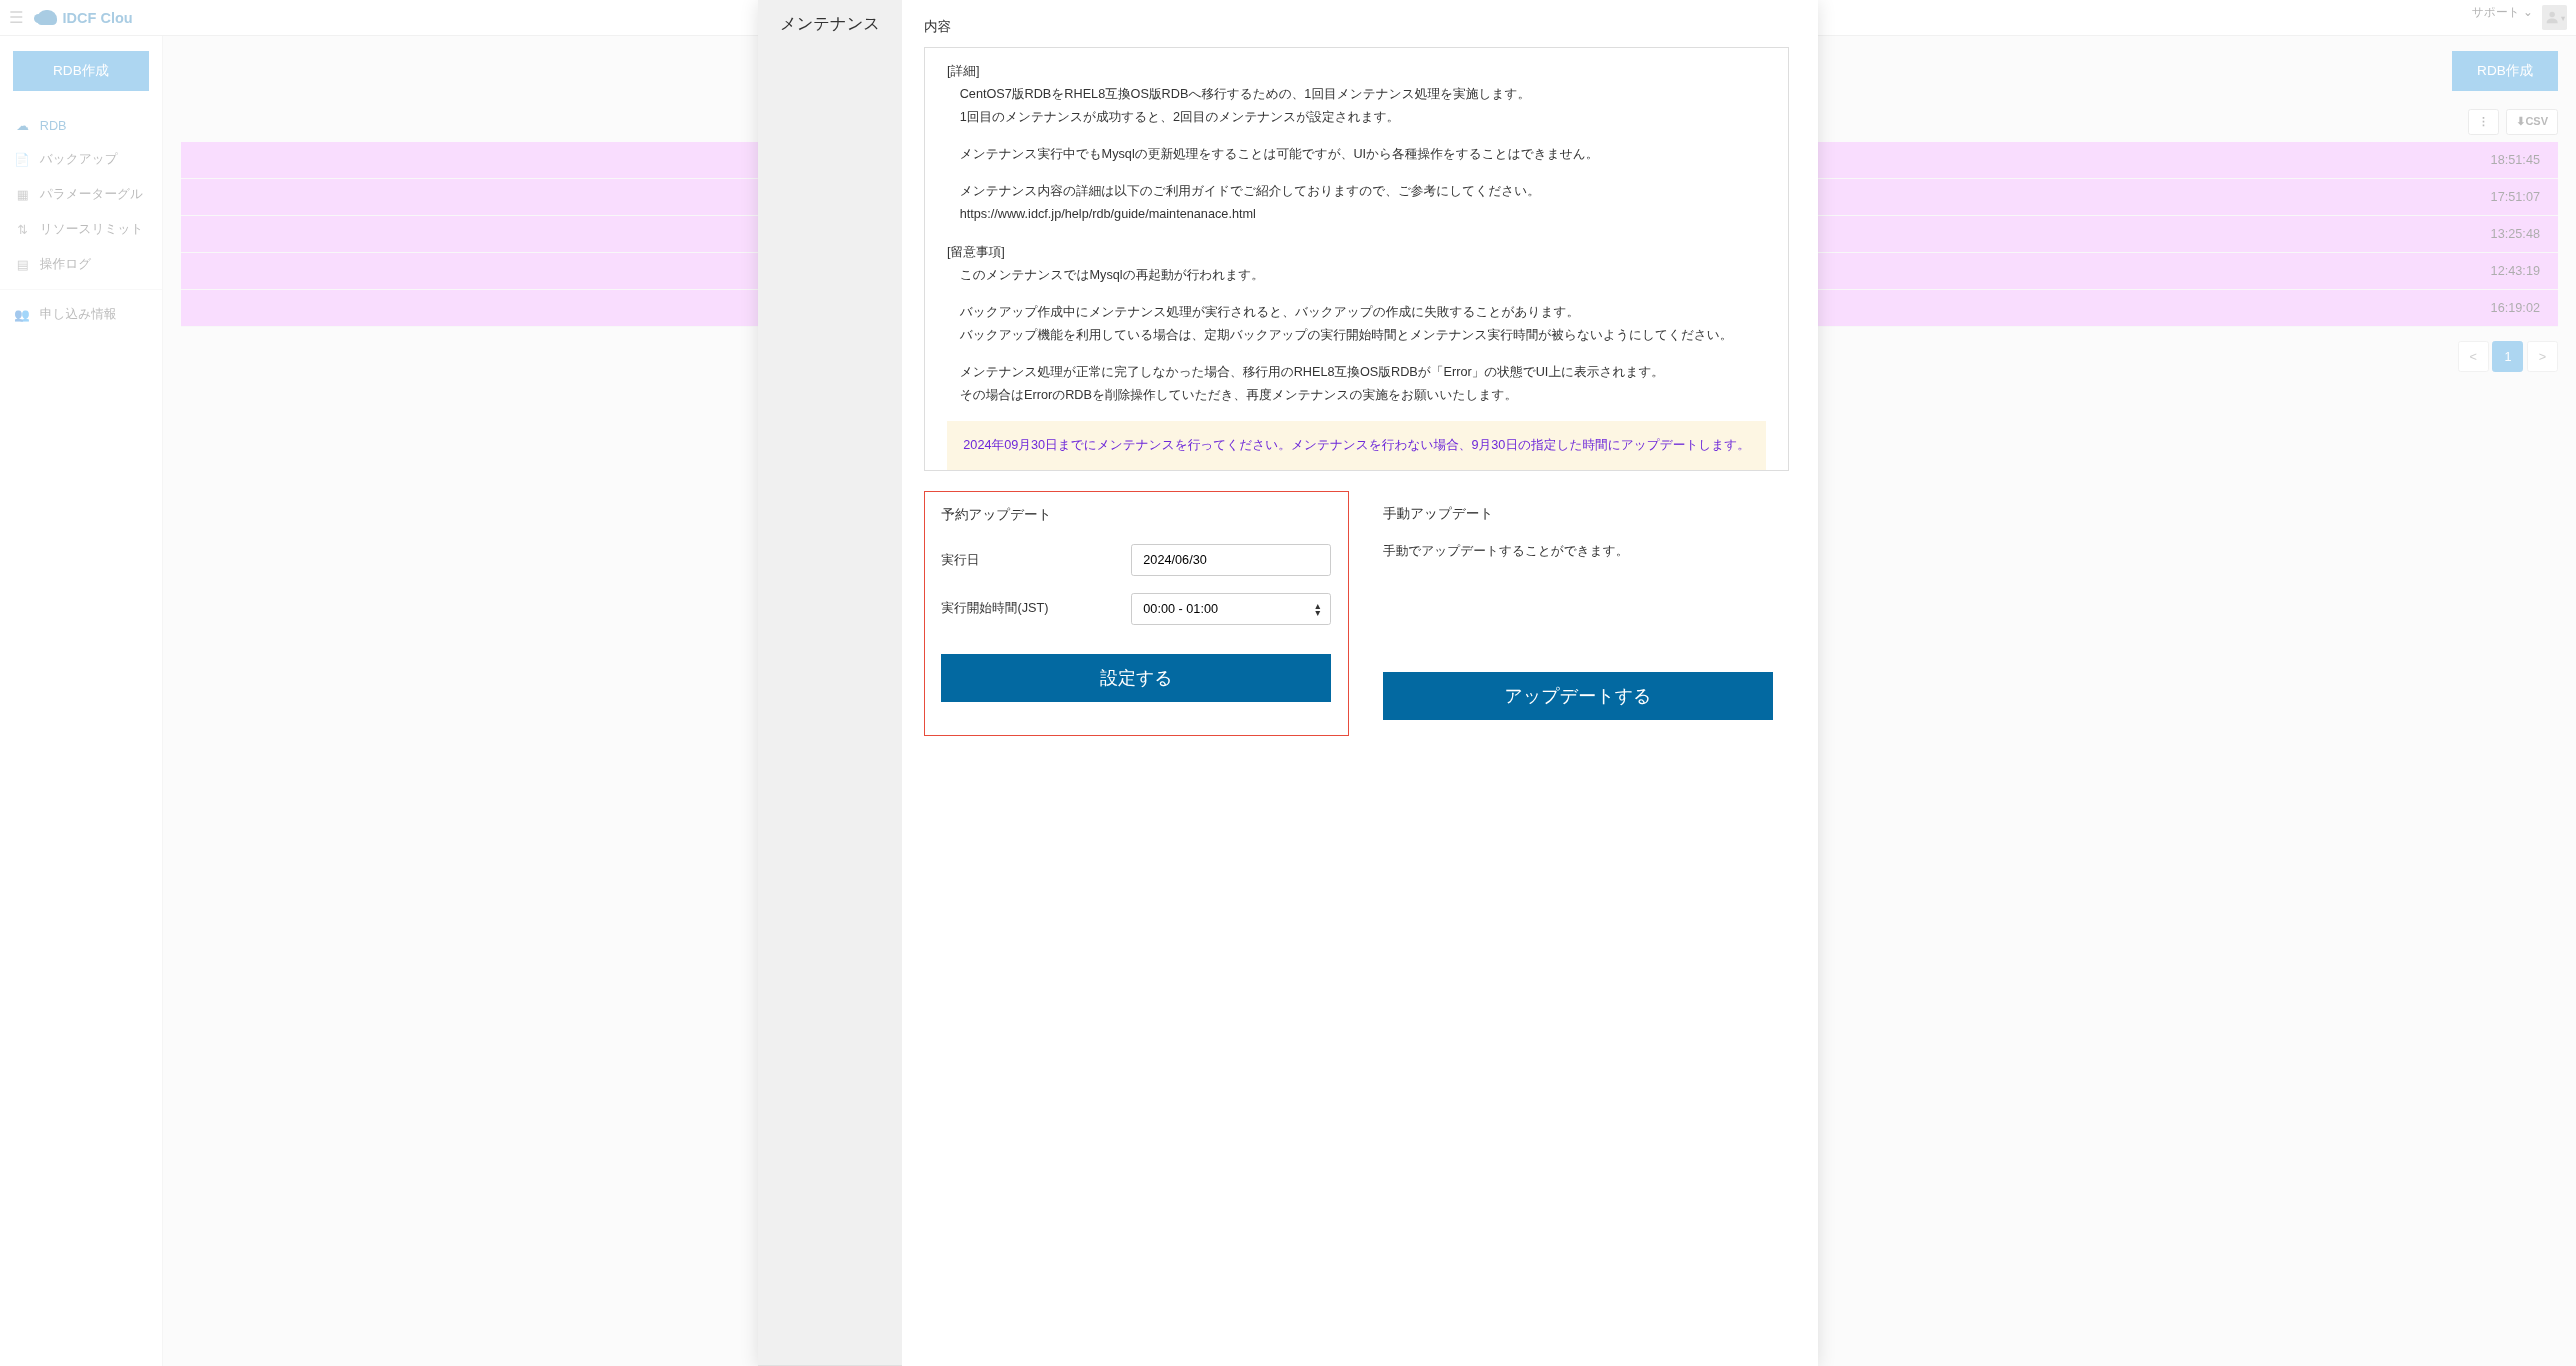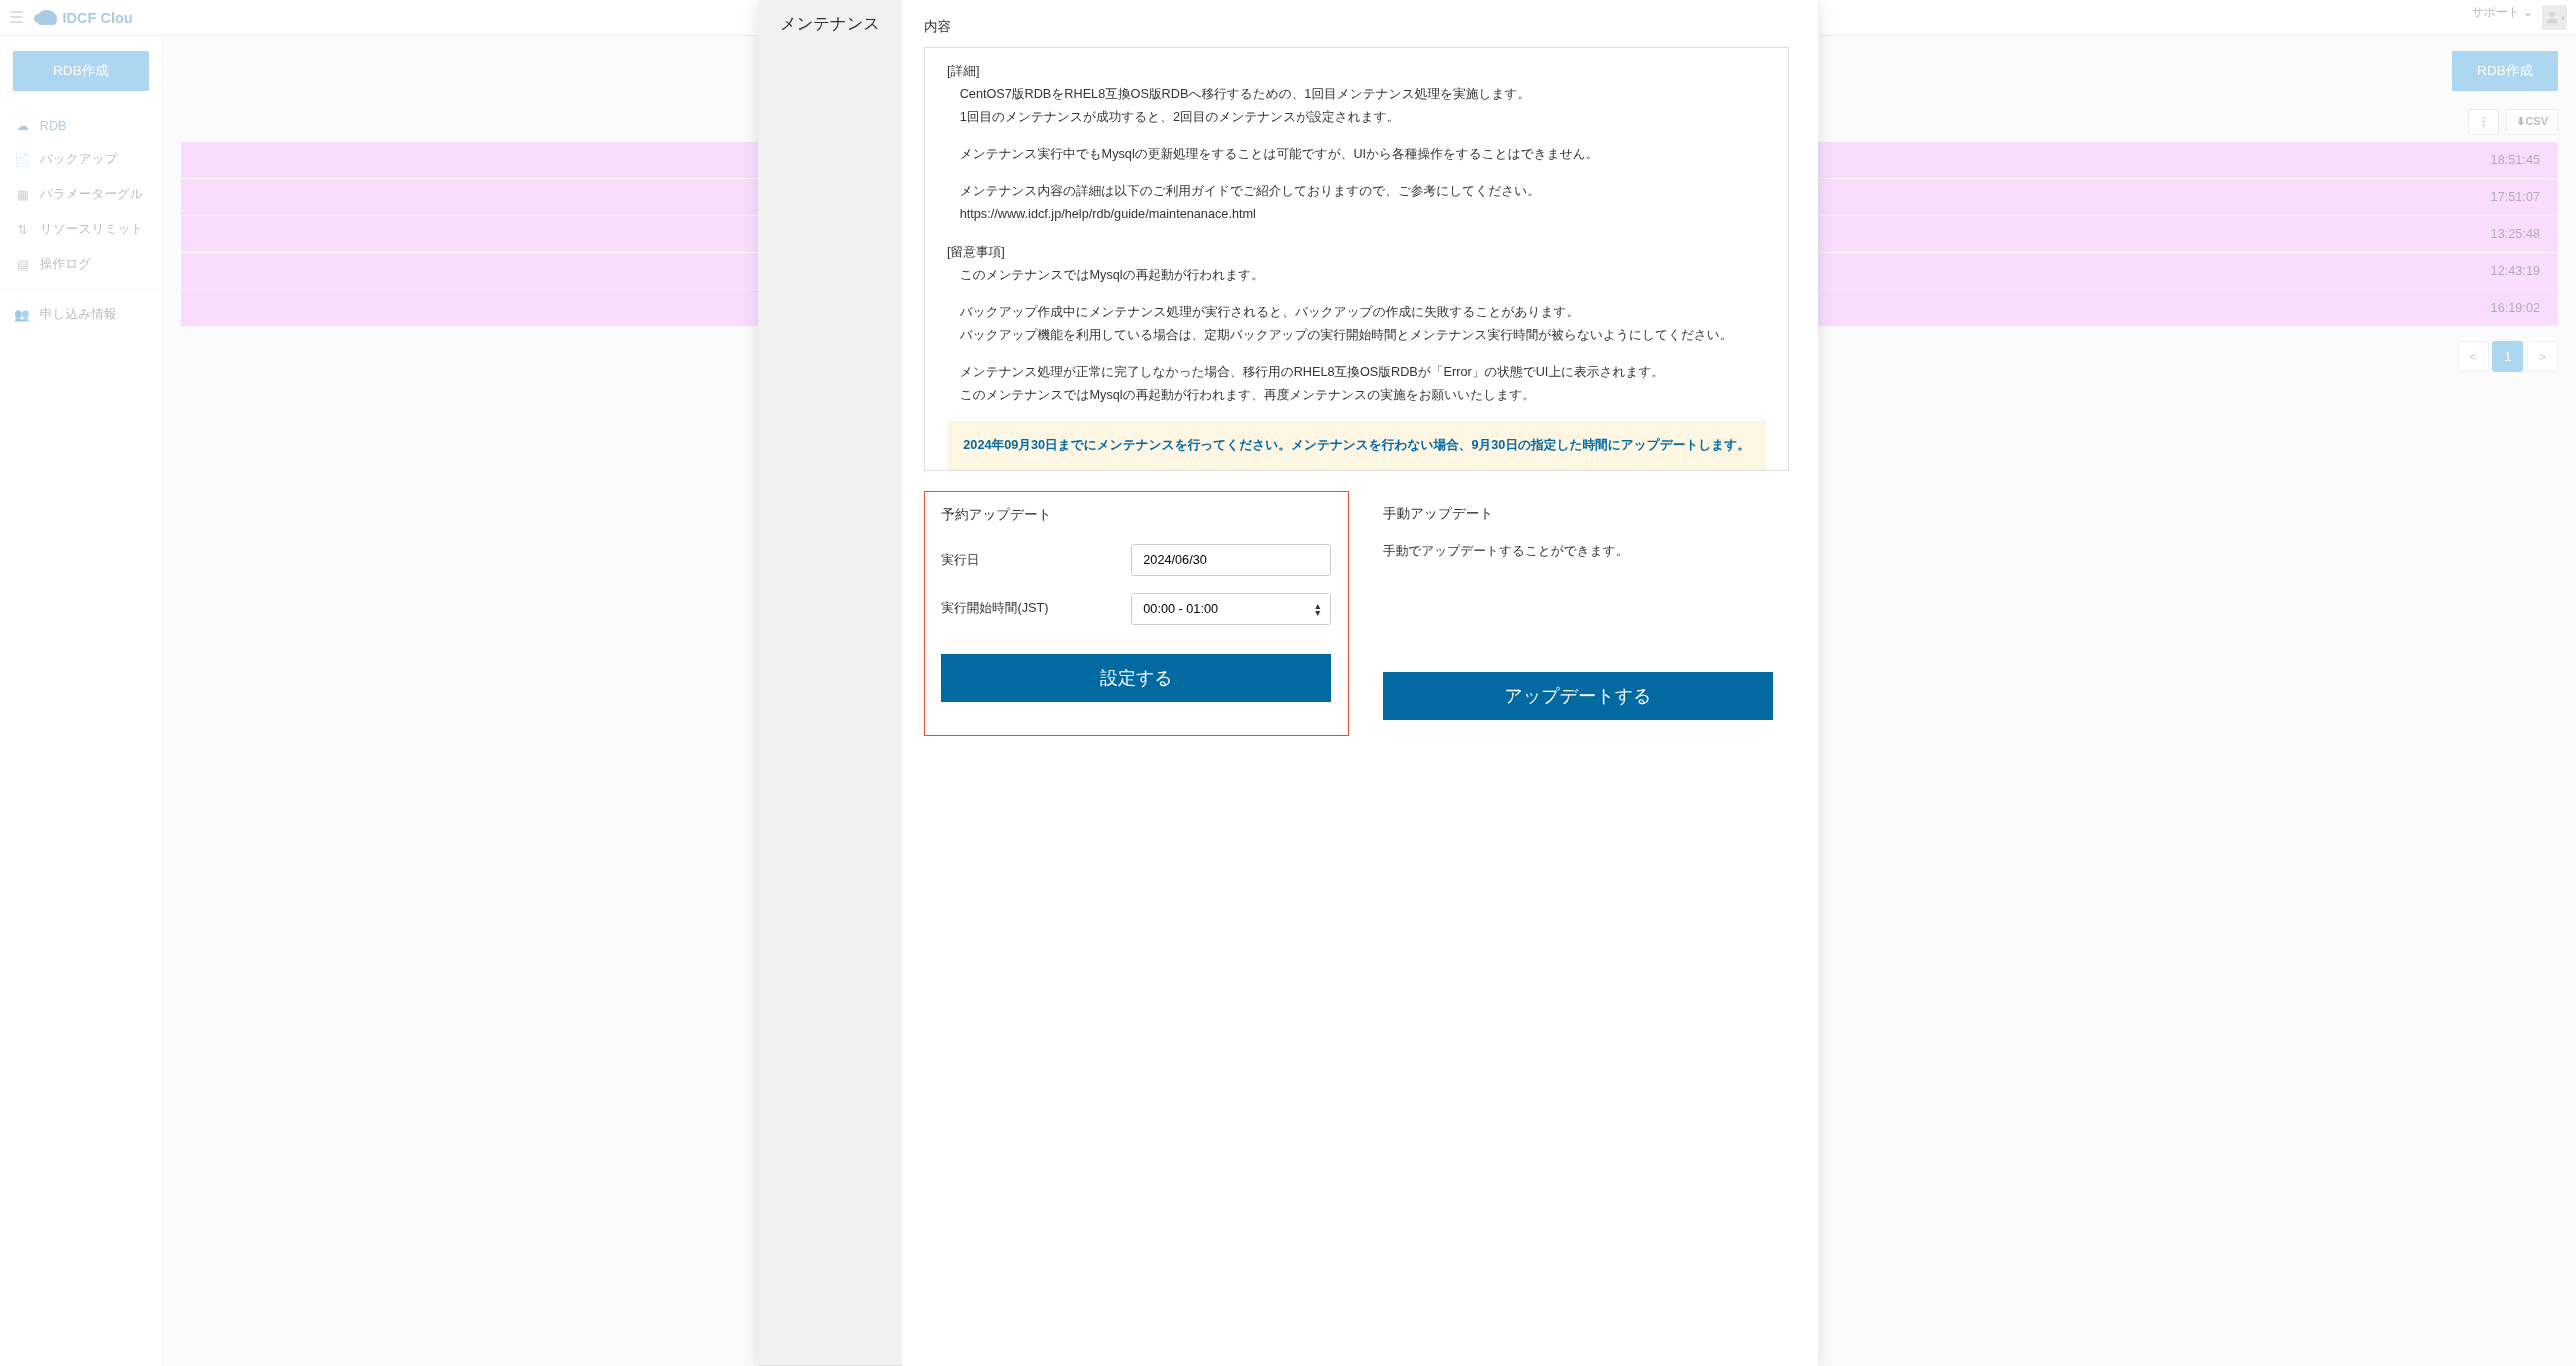--- a/index.html
+++ b/index.html
@@ -40,21 +40,21 @@
     
     .overlay { position: fixed; inset: 0; background: rgba(255,255,255,0.6); z-index: 50; display: flex; justify-content: center; }
     .modal { background: #fff; width: 1060px; margin-top: 0; box-shadow: 0 1.8px 18px rgba(0,0,0,0.12); display: flex; flex-direction: row; max-height: 100vh; }
     .modal-header { background: #f0f0f0; padding: 12.7px 22px; font-size: 16.3px; color: #333; border-bottom: 0.9px solid #e0e0e0; }
     .modal-body { padding: 18px 22px; overflow-y: auto; }
     .section-label { font-size: 13.6px; color: #333; margin-bottom: 11px; }
     .content-box { border: 0.9px solid #ddd; padding: 12px 22px 0; font-size: 12.7px; line-height: 1.8; color: #333; }
     .detail-header { font-weight: normal; }
     .detail-block { margin-bottom: 14.5px; }
     .detail-line { padding-left: 1em; }
-    .warning-banner { background: #fdf6e3; color: #0369a1; padding: 12.7px 16.3px; margin-top: 5.4px; font-weight: bold; font-size: 12.7px; }
+    .warning-banner { background: #fdf6e3; color: #6d28d9; padding: 12.7px 16.3px; margin-top: 5.4px; font-weight: normal; font-size: 12.7px; }
     
     .update-grid { display: flex; gap: 18px; margin-top: 20px; }
     .update-panel { flex: 1; }
     .update-panel.scheduled { border: 1.8px solid #e74c3c; padding: 14.5px 16.3px 16.3px; }
     .update-panel.manual { padding: 14.5px 16.3px 16.3px; }
     .panel-title { font-size: 13.6px; margin-bottom: 20px; color: #333; }
     .form-row { display: flex; align-items: center; margin-bottom: 16.3px; }
     .form-label { width: 190px; font-size: 12.7px; color: #333; }
     .form-input { flex: 1; padding: 8.2px 11px; border: 0.9px solid #ccc; border-radius: 2.7px; font-size: 12.7px; }
     .form-select-wrap { flex: 1; position: relative; }
@@ -162,21 +162,21 @@
           <div class="detail-header">[留意事項]</div>
           <div class="detail-block">
             <div class="detail-line">このメンテナンスではMysqlの再起動が行われます。</div>
           </div>
           <div class="detail-block">
             <div class="detail-line">バックアップ作成中にメンテナンス処理が実行されると、バックアップの作成に失敗することがあります。</div>
             <div class="detail-line">バックアップ機能を利用している場合は、定期バックアップの実行開始時間とメンテナンス実行時間が被らないようにしてください。</div>
           </div>
           <div class="detail-block">
             <div class="detail-line">メンテナンス処理が正常に完了しなかった場合、移行用のRHEL8互換OS版RDBが「Error」の状態でUI上に表示されます。</div>
-            <div class="detail-line">このメンテナンスではMysqlの再起動が行われます、再度メンテナンスの実施をお願いいたします。</div>
+            <div class="detail-line">その場合はErrorのRDBを削除操作していただき、再度メンテナンスの実施をお願いいたします。</div>
           </div>
           <div class="warning-banner">2024年09月30日までにメンテナンスを行ってください。メンテナンスを行わない場合、9月30日の指定した時間にアップデートします。</div>
         </div>
 
         <div class="update-grid">
           <div class="update-panel scheduled">
             <div class="panel-title">予約アップデート</div>
             <div class="form-row">
               <div class="form-label">実行日</div>
               <input class="form-input" value="2024/06/30" style="">

